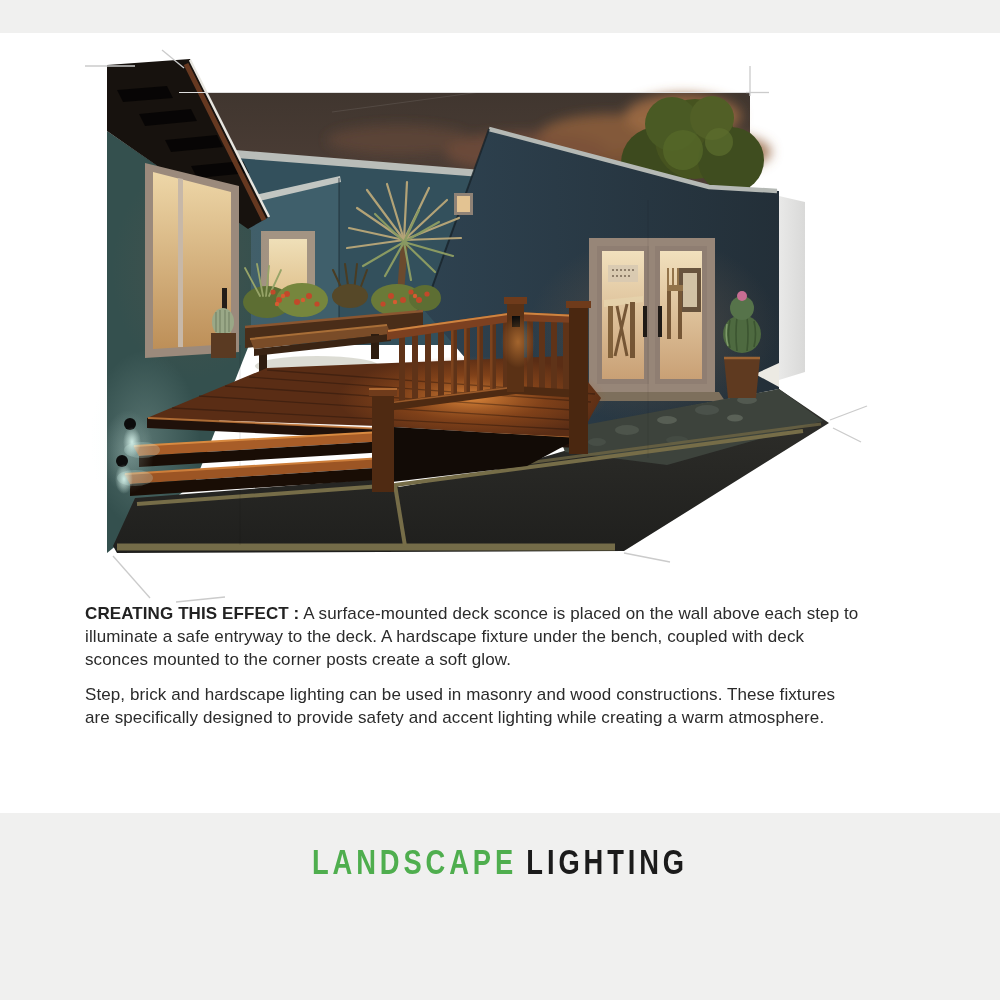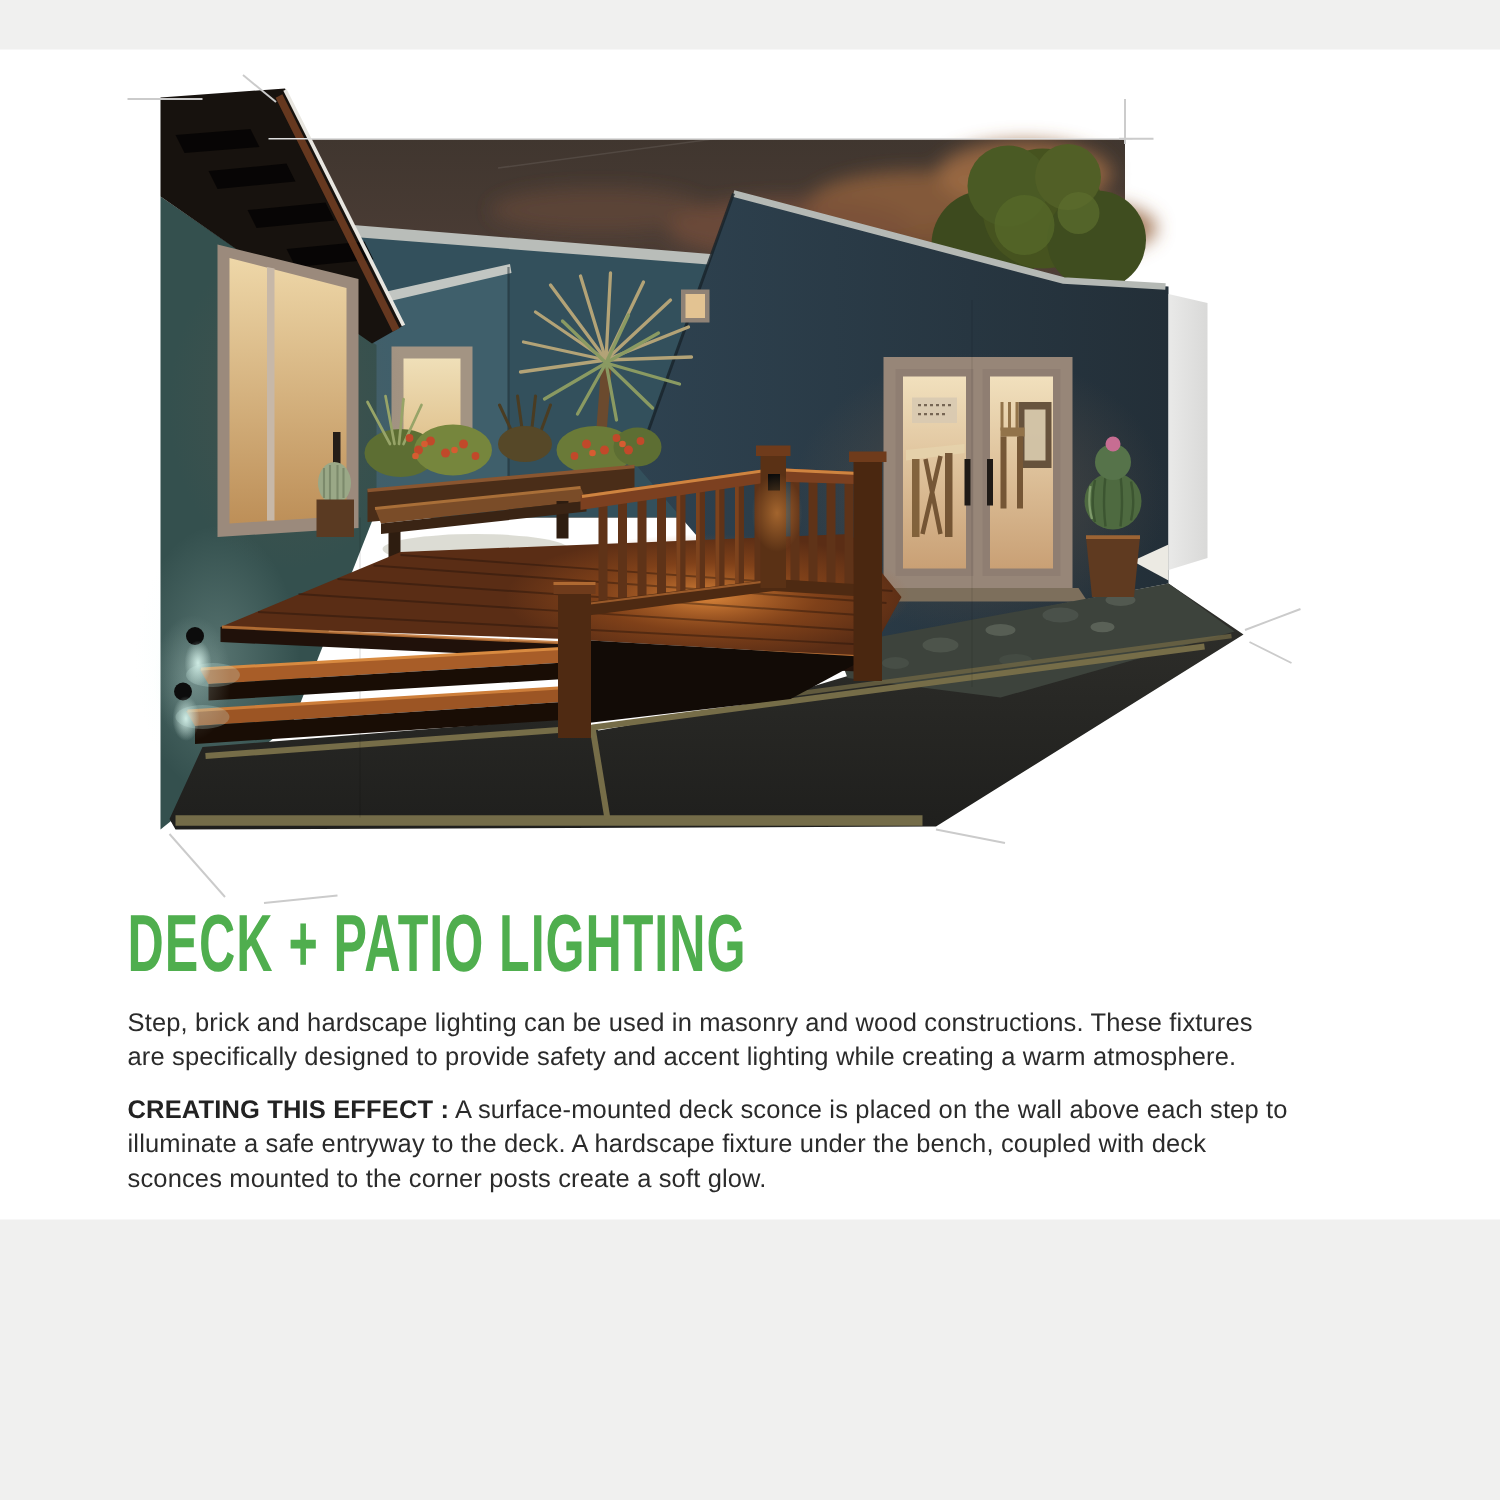--- a/index.html
+++ b/index.html
@@ -409,22 +409,24 @@
     <path d="M146,556 L183,598"></path>
     <path d="M209,602 L258,597"></path>
     <path d="M657,553 L703,562"></path>
   </g>
   </svg>
   </g>
 </svg>
 </div>
 
 <div class="content">
-  <h1><span class="squeeze">DECK + PATIO LIGHTING</span></h1>
-  <p>Step, brick and hardscape lighting can be used in masonry and wood constructions. These fixtures
-are specifically designed to provide safety and accent lighting while creating a warm atmosphere.</p>
   <p><b>CREATING THIS EFFECT :</b> <span>A surface-mounted deck sconce is placed on the wall above each step to
 illuminate a safe entryway to the deck. A hardscape fixture under the bench, coupled with deck
 sconces mounted to the corner posts create a soft glow.</span></p>
+  <p>Step, brick and hardscape lighting can be used in masonry and wood constructions. These fixtures
+are specifically designed to provide safety and accent lighting while creating a warm atmosphere.</p>
 </div>
 
 <div class="footer">
+  <div class="brand-line">
+    <span class="squeeze"><span class="brand-primary">LANDSCAPE</span><span class="brand-secondary">LIGHTING</span></span>
+  </div>
 </div>
 
 </body></html>

